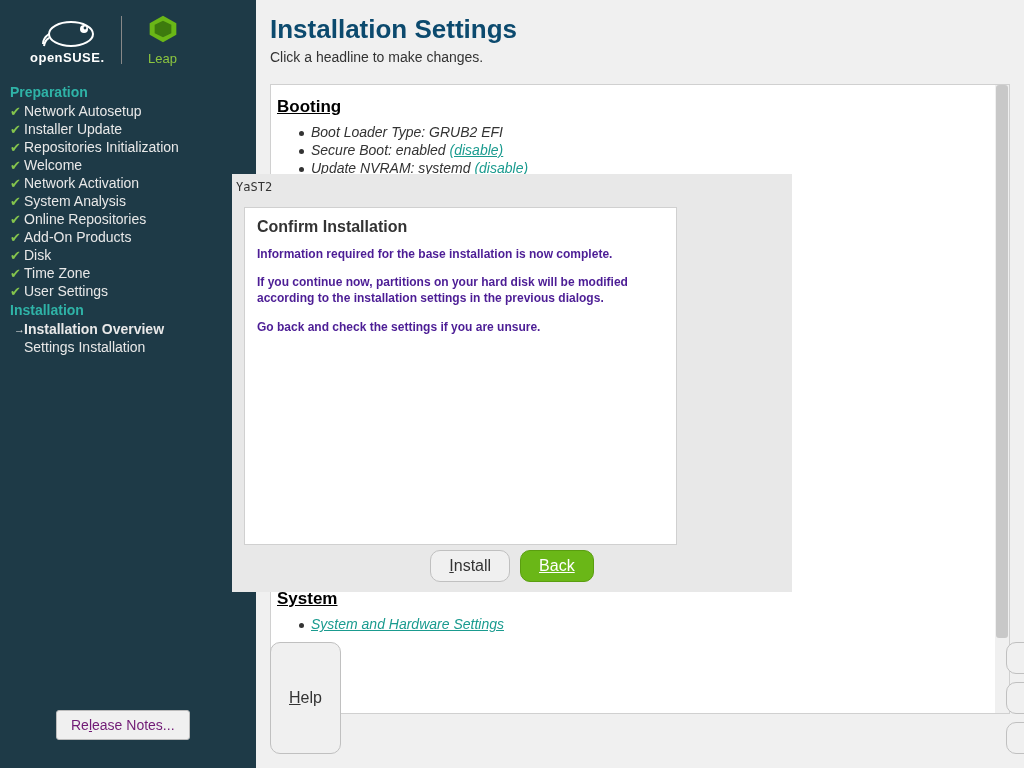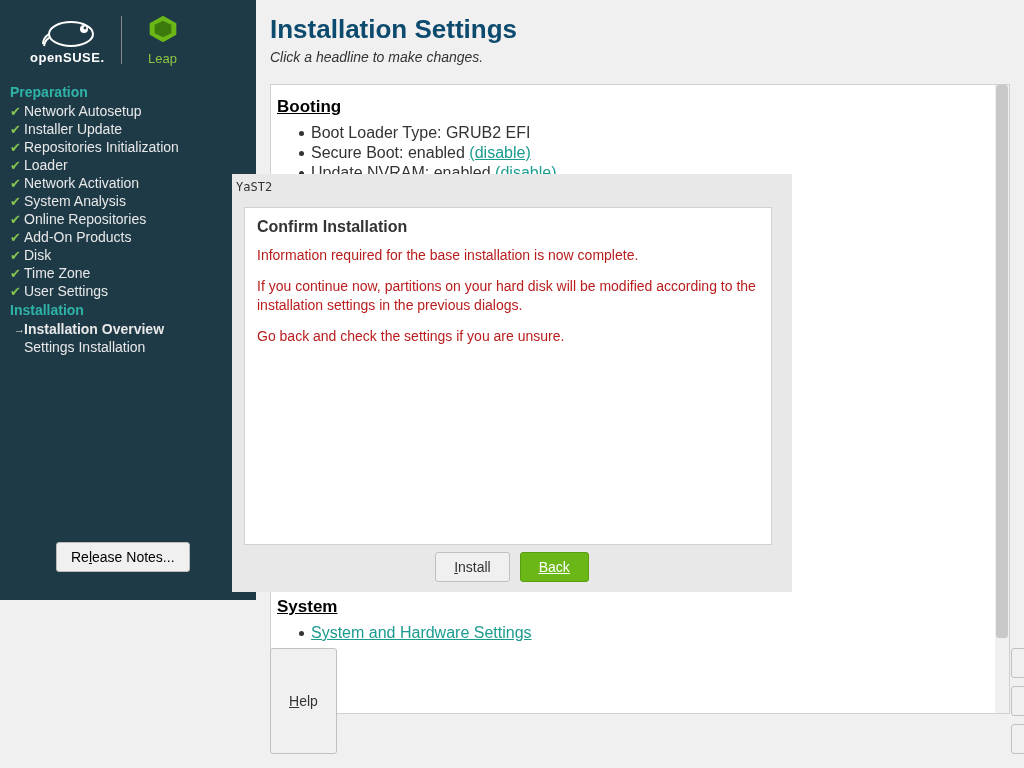--- a/index.html
+++ b/index.html
@@ -1,62 +1,62 @@
 <!DOCTYPE html>
 <html><head>
 <meta charset="utf-8">
 <style>
 * { margin: 0; padding: 0; box-sizing: border-box; font-family: sans-serif; }
 body { width: 1024px; height: 768px; overflow: hidden; position: relative; background: #f0f0f0; }
 
-.sidebar { position: absolute; left: 0; top: 0; width: 256px; height: 600px; background: #1e3a47; color: #fff; }
+.sidebar { position: absolute; left: 0; top: 0; width: 256px; height: 768px; background: #1e3a47; color: #fff; }
 .sidebar-header { display: flex; align-items: center; padding: 14px 10px 14px 30px; gap: 16px; }
 .logo-suse { display: flex; flex-direction: column; align-items: center; }
 .logo-suse svg { width: 60px; height: 32px; }
 .logo-suse-text { font-size: 13px; font-weight: bold; letter-spacing: 0.5px; margin-top: 2px; }
 .logo-divider { width: 1px; height: 48px; background: #888; }
 .logo-leap { display: flex; flex-direction: column; align-items: center; margin-left: 8px; }
 .logo-leap svg { width: 34px; height: 30px; }
 .logo-leap-text { font-size: 13px; color: #8cc63f; margin-top: 7px; }
 
 .nav { padding: 2px 10px; font-size: 14px; }
 .nav-section { color: #2fb3a7; font-weight: bold; padding: 2px 0; }
 .nav-item { padding: 1px 0 1px 14px; color: #e8e8e8; display: flex; align-items: center; position: relative; }
 .nav-item .check { color: #85c54d; position: absolute; left: 0; font-size: 13px; }
 .nav-item .arrow { position: absolute; left: 4px; font-size: 11px; }
 .nav-item.current { font-weight: bold; }
 .nav-item.noicon { padding-left: 14px; }
 
-.release-notes-btn { position: absolute; bottom: 28px; left: 56px; background: #f0f0f0; color: #000000; border: 1px solid #bbb; border-radius: 3px; padding: 6px 14px; font-size: 14px; cursor: pointer; }
+.release-notes-btn { position: absolute; bottom: 28px; left: 56px; background: #f0f0f0; color: #701a75; border: 1px solid #bbb; border-radius: 3px; padding: 6px 14px; font-size: 14px; cursor: pointer; }
 
 .main { position: absolute; left: 256px; top: 0; width: 768px; height: 768px; background: #f0f0f0; }
 .main-title { font-size: 26px; font-weight: bold; color: #0c4a6e; padding: 14px 14px 4px; }
-.main-subtitle { font-size: 14px; color: #333; padding: 0 14px 10px; font-style: italic; }
+.main-subtitle { font-size: 14px; color: #333; padding: 0 14px 10px; }
 
 .content-box { position: absolute; left: 14px; top: 84px; width: 740px; height: 630px; background: #fff; border: 1px solid #d0d0d0; overflow: hidden; }
 .content-inner { position: absolute; inset: 0; right: 14px; padding: 6px 10px 6px 6px; overflow: hidden; }
 .scrollbar-track { position: absolute; right: 0; top: 0; width: 14px; height: 100%; background: #f0f0f0; }
 .scrollbar-thumb { position: absolute; right: 1px; top: 0; width: 12px; height: 88%; background: #c8c8c8; border-radius: 3px; }
 
 .section-head { color: #000000; font-size: 17px; font-weight: bold; text-decoration: underline; padding: 6px 0 6px 0; display: block; }
 .bullets { padding-left: 34px; padding-bottom: 8px; }
-.bullet { font-size: 16px; color: #333; padding: 1px 0; position: relative; }
+.bullet { font-size: 14px; color: #333; padding: 1px 0; position: relative; font-style: italic; }
 .bullet::before { content: ""; position: absolute; left: -12px; top: 8px; width: 5px; height: 5px; background: #333; border-radius: 50%; }
 .action-link { color: #1a9b8f; text-decoration: underline; }
 
 .bottom-bar { position: absolute; left: 14px; bottom: 14px; width: 816px; display: flex; justify-content: space-between; }
-.btn { background: #f0f0f0; border: 1px solid #c0c0c0; border-radius: 3px; padding: 6px 18px; font-size: 14px; color: #333; cursor: pointer; }
+.btn { background: #f0f0f0; border: 1px solid #c0c0c0; border-radius: 10px; padding: 6px 18px; font-size: 16px; color: #333; cursor: pointer; }
 .btn-group { display: flex; gap: 8px; flex-direction: column; }
 
 
 .dialog { position: absolute; left: 232px; top: 174px; width: 560px; height: 418px; background: #e8e8e8; z-index: 100; }
 .dialog-title { font-size: 12px; color: #333; padding: 6px 4px 4px; font-family: monospace; }
-.dialog-inner { position: absolute; left: 12px; top: 33px; width: 528px; height: 338px; background: #fff; border: 1px solid #d0d0d0; padding: 10px 12px; }
+.dialog-inner { position: absolute; left: 12px; top: 33px; width: 433px; height: 338px; background: #fff; border: 1px solid #d0d0d0; padding: 10px 12px; }
 .dialog-heading { font-size: 16px; font-weight: bold; color: #333; padding-bottom: 10px; }
-.dialog-text { font-size: 14px; color: #b91c1c; padding-bottom: 12px; line-height: 1.35; }
+.dialog-text { font-size: 12px; color: #4c1d95; padding-bottom: 12px; line-height: 1.35; font-weight: bold; }
 .dialog-buttons { position: absolute; bottom: 10px; left: 0; width: 100%; display: flex; justify-content: center; gap: 10px; }
 .btn-primary { background: #6ab717; border: 1px solid #5a9e10; color: #fff; text-decoration: underline; }
 
 
 .accel { text-decoration: underline; }
 </style>
 </head>
 <body>
 
 <div class="sidebar">
@@ -90,21 +90,21 @@
     <div class="nav-item">
         <span class="check">✔</span>
         <span>Installer Update</span>
       </div>
     <div class="nav-item">
         <span class="check">✔</span>
         <span>Repositories Initialization</span>
       </div>
     <div class="nav-item">
         <span class="check">✔</span>
-        <span>Loader</span>
+        <span>Welcome</span>
       </div>
     <div class="nav-item">
         <span class="check">✔</span>
         <span>Network Activation</span>
       </div>
     <div class="nav-item">
         <span class="check">✔</span>
         <span>System Analysis</span>
       </div>
     <div class="nav-item">
@@ -148,21 +148,21 @@
   <div class="content-box">
     <div class="scrollbar-track">
         <div class="scrollbar-thumb"></div>
       </div>
     <div class="content-inner">
 
       <a class="section-head">Booting</a>
       <div class="bullets">
         <div class="bullet">Boot Loader Type: GRUB2 EFI</div>
         <div class="bullet"><span>Secure Boot: enabled </span><a class="action-link">(disable)</a></div>
-        <div class="bullet"><span>Update NVRAM: enabled </span><a class="action-link">(disable)</a></div>
+        <div class="bullet"><span>Update NVRAM: systemd </span><a class="action-link">(disable)</a></div>
       </div>
 
       <div style="height: 340px"></div>
 
       <a class="section-head">Default systemd target</a>
       <div class="bullets">
         <div class="bullet">Graphical mode</div>
       </div>
 
       <a class="section-head">System</a>

